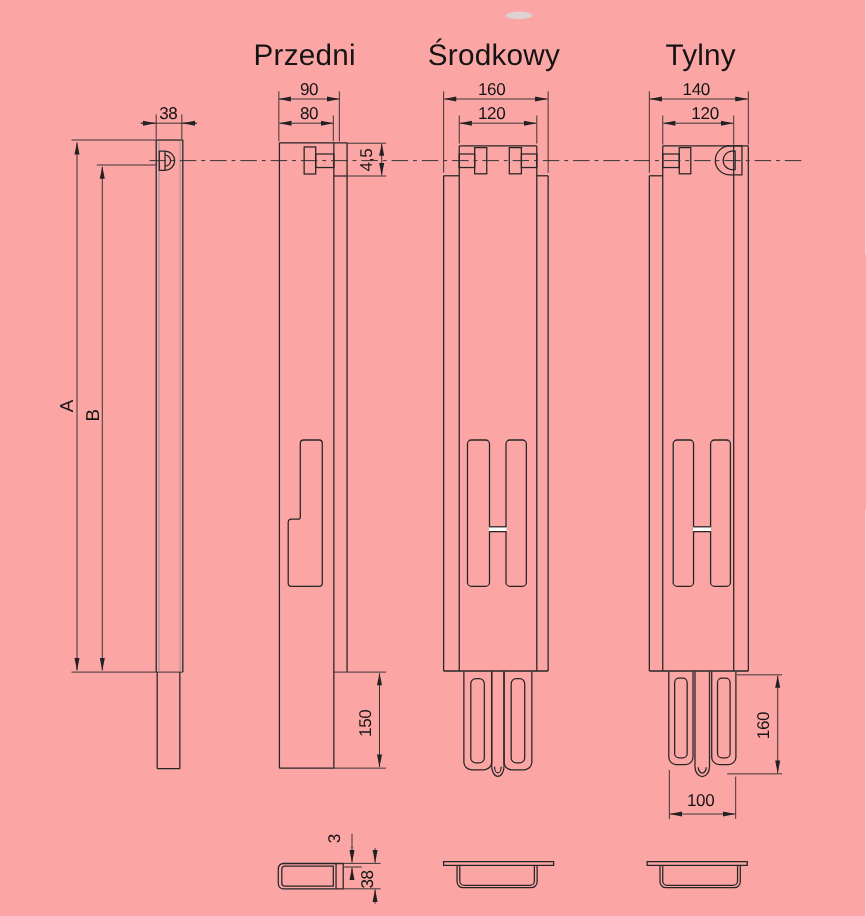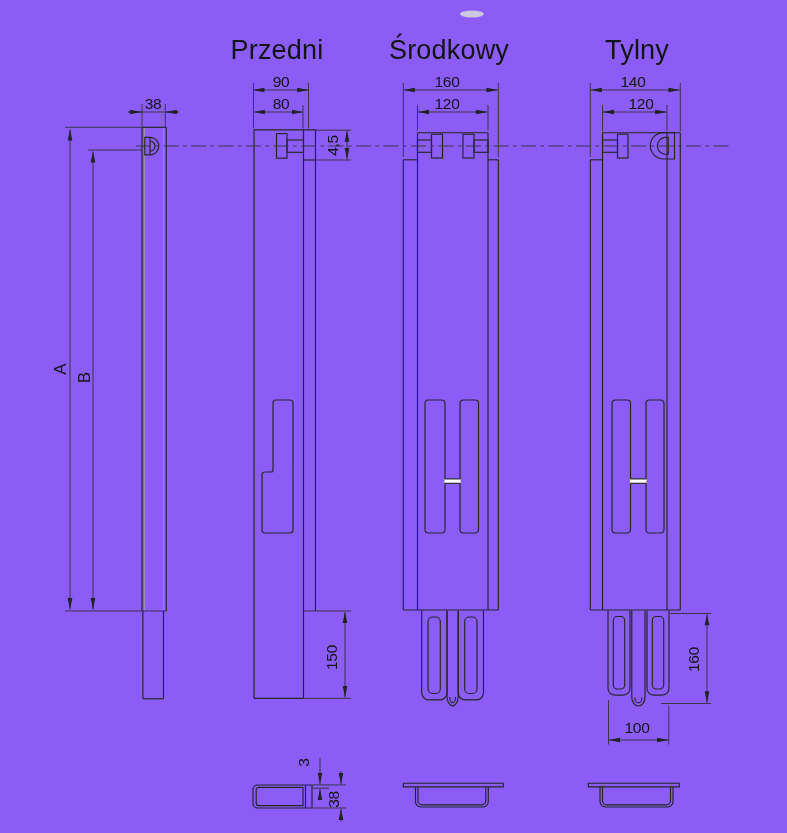--- a/index.html
+++ b/index.html
@@ -1,16 +1,16 @@
 <!DOCTYPE html>
 <html><head>
 <meta charset="utf-8">
 <style>
   html,body{margin:0;padding:0;background:#ffffff;}
-  .canvas{position:relative;width:787px;height:833px;background:#8b5cf6;overflow:hidden;
+  .canvas{position:relative;width:787px;height:833px;background:#fca5a5;overflow:hidden;
           font-family:"Liberation Sans", sans-serif;text-decoration:underline;}
   svg{display:block;}
   text{fill:#141414;}
   .title{font-size:27px;letter-spacing:0.2px;}
   .dim{font-size:15.5px;letter-spacing:-0.3px;}
   .dimAB{font-size:17px;}
   .body-line{stroke:#262626;stroke-width:1.15;fill:none;}
   .thin-line{stroke:#2e2e2e;stroke-width:0.85;fill:none;}
   .gray-line{stroke:#9a9a9a;stroke-width:1;fill:none;}
   .dim-line{stroke:#2e2e2e;stroke-width:0.85;fill:none;}

